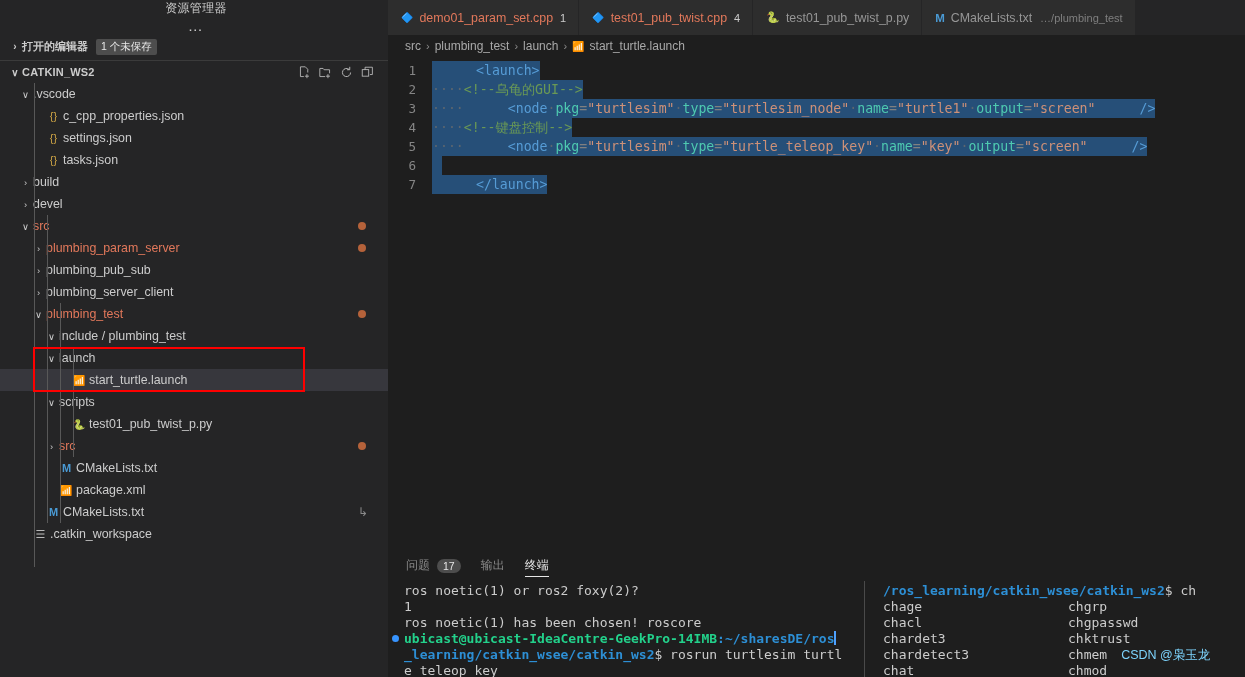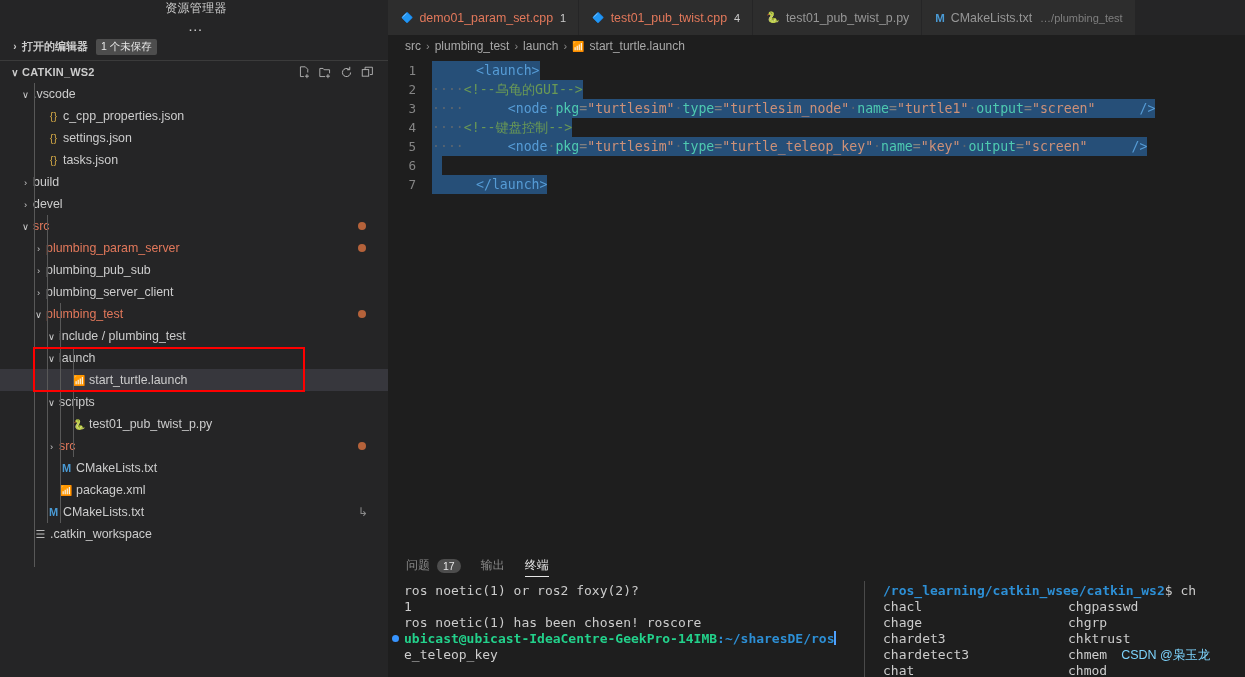--- a/index.html
+++ b/index.html
@@ -392,27 +392,28 @@
             <span>终端</span>
           </div>
         </div>
       <div class="term">
         <div class="term-col term-left" id="term-left">
             <div class="tline">ros noetic(1) or ros2 foxy(2)?</div>
             <div class="tline">1</div>
             <div class="tline">ros noetic(1) has been chosen! roscore</div>
             <span class="tbullet" style="top: 54px;"></span>
             <div class="tline"><span class="tprompt">ubicast@ubicast-IdeaCentre-GeekPro-14IMB</span><span class="tpath2">:~/sharesDE/ros</span><span class="tcursor"></span></div>
+            <div class="tline"><span class="tpath2">_learning/catkin_wsee/catkin_ws2</span><span>$ rosrun turtlesim turtl</span></div>
             <div class="tline">e_teleop_key</div>
           </div>
         <div class="term-divider"></div>
         <div class="term-col term-right" id="term-right">
             <div class="tline cols"><span class="tpath2">/ros_learning/catkin_wsee/catkin_ws2</span><span>$ ch</span></div>
+            <div class="tline cols"><span class="col1">chage</span><span>chgrp</span></div>
             <div class="tline cols"><span class="col1">chacl</span><span>chgpasswd</span></div>
-            <div class="tline cols"><span class="col1">chage</span><span>chgrp</span></div>
             <div class="tline cols"><span class="col1">chardet3</span><span>chktrust</span></div>
             <div class="tline cols"><span class="col1">chardetect3</span><span>chmem</span><span class="watermark" style="font-family: &quot;Liberation Sans&quot;, sans-serif; margin-left: 14px; font-size: 12.5px;">CSDN @枭玉龙</span></div>
             <div class="tline cols"><span class="col1">chat</span><span>chmod</span></div>
           </div>
       </div>
     </div>
   </div>
 </div>
 
 </body></html>

